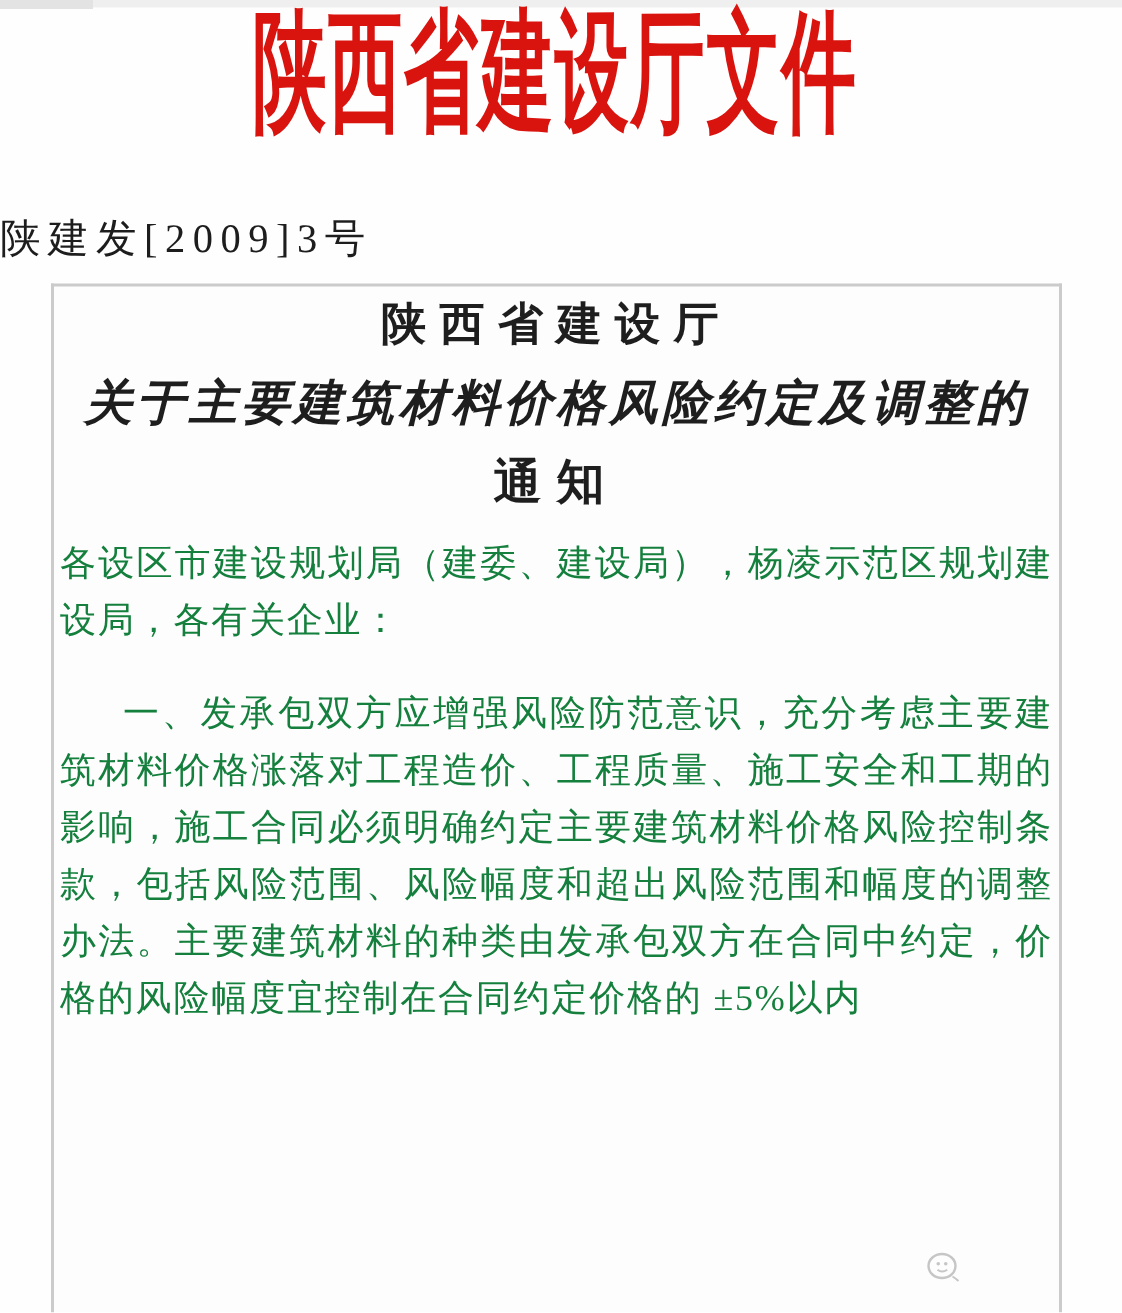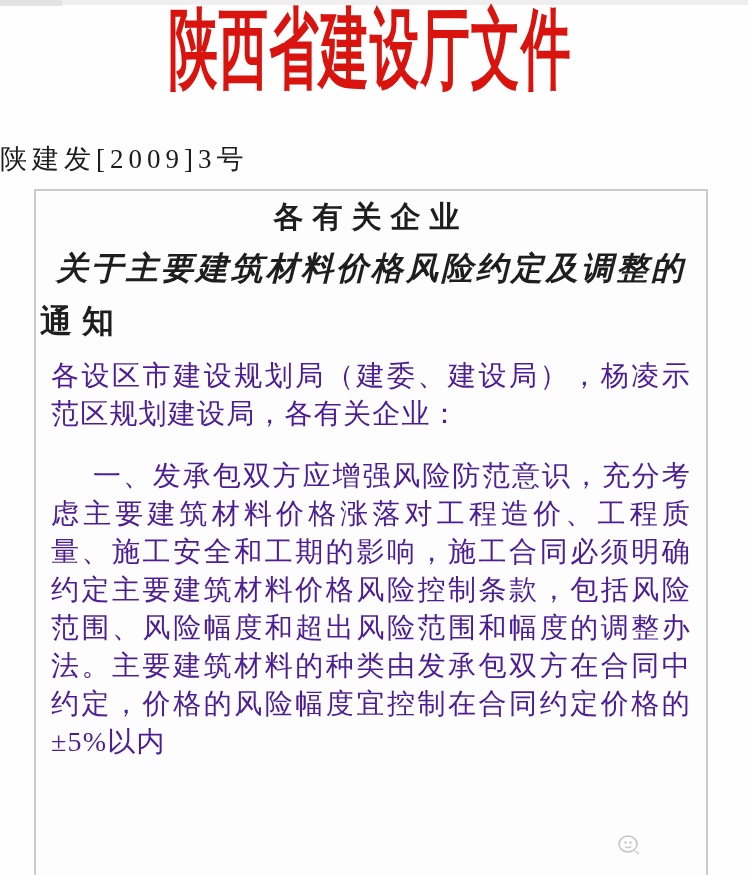--- a/index.html
+++ b/index.html
@@ -67,32 +67,33 @@
     text-align: center;
     font-size: 32px;
     font-weight: bold;
     letter-spacing: 3px;
     color: #1e1e1e;
     line-height: 46px;
     font-style: italic;
   }
   .title-type {
     margin: 8px 0 0 0;
+    text-align: center;
     font-size: 32px;
     font-weight: bold;
     letter-spacing: 10px;
     color: #1e1e1e;
     line-height: 44px;
   }
   .body-text {
-    margin: 11px;
-    font-size: 28px;
+    margin: 0;
+    font-size: 24px;
     line-height: 38px;
     letter-spacing: 1.2px;
-    color: #4c1d95;
+    color: #15803d;
     text-align: justify;
     text-justify: inter-ideograph;
   }
   .body-text.first { margin-top: 14px; }
   .body-text.spaced { margin-top: 24px; }
   .body-text.indent { text-indent: 42px; }
   .watermark {
     position: absolute;
     left: 616px; top: 832px;
     display: flex;
@@ -115,21 +116,21 @@
   <div class="top-strip"></div>
   <div class="top-strip-dark"></div>
 
   <div class="red-header">
     <span class="squeeze">陕西省建设厅文件</span>
   </div>
 
   <div class="doc-number">陕建发[2009]3号</div>
 
   <div class="frame">
-    <h2 class="title-agency">各有关企业</h2>
+    <h2 class="title-agency">陕西省建设厅</h2>
     <h1 class="title-subject">关于主要建筑材料价格风险约定及调整的</h1>
     <h2 class="title-type">通知</h2>
 
     <p class="body-text first">各设区市建设规划局（建委、建设局），杨凌示范区规划建设局，各有关企业：</p>
 
 
     <p class="body-text spaced indent">一、发承包双方应增强风险防范意识，充分考虑主要建筑材料价格涨落对工程造价、工程质量、施工安全和工期的影响，施工合同必须明确约定主要建筑材料价格风险控制条款，包括风险范围、风险幅度和超出风险范围和幅度的调整办法。主要建筑材料的种类由发承包双方在合同中约定，价格的风险幅度宜控制在合同约定价格的 ±5%以内</p>
   </div>
 
   <div class="watermark">

